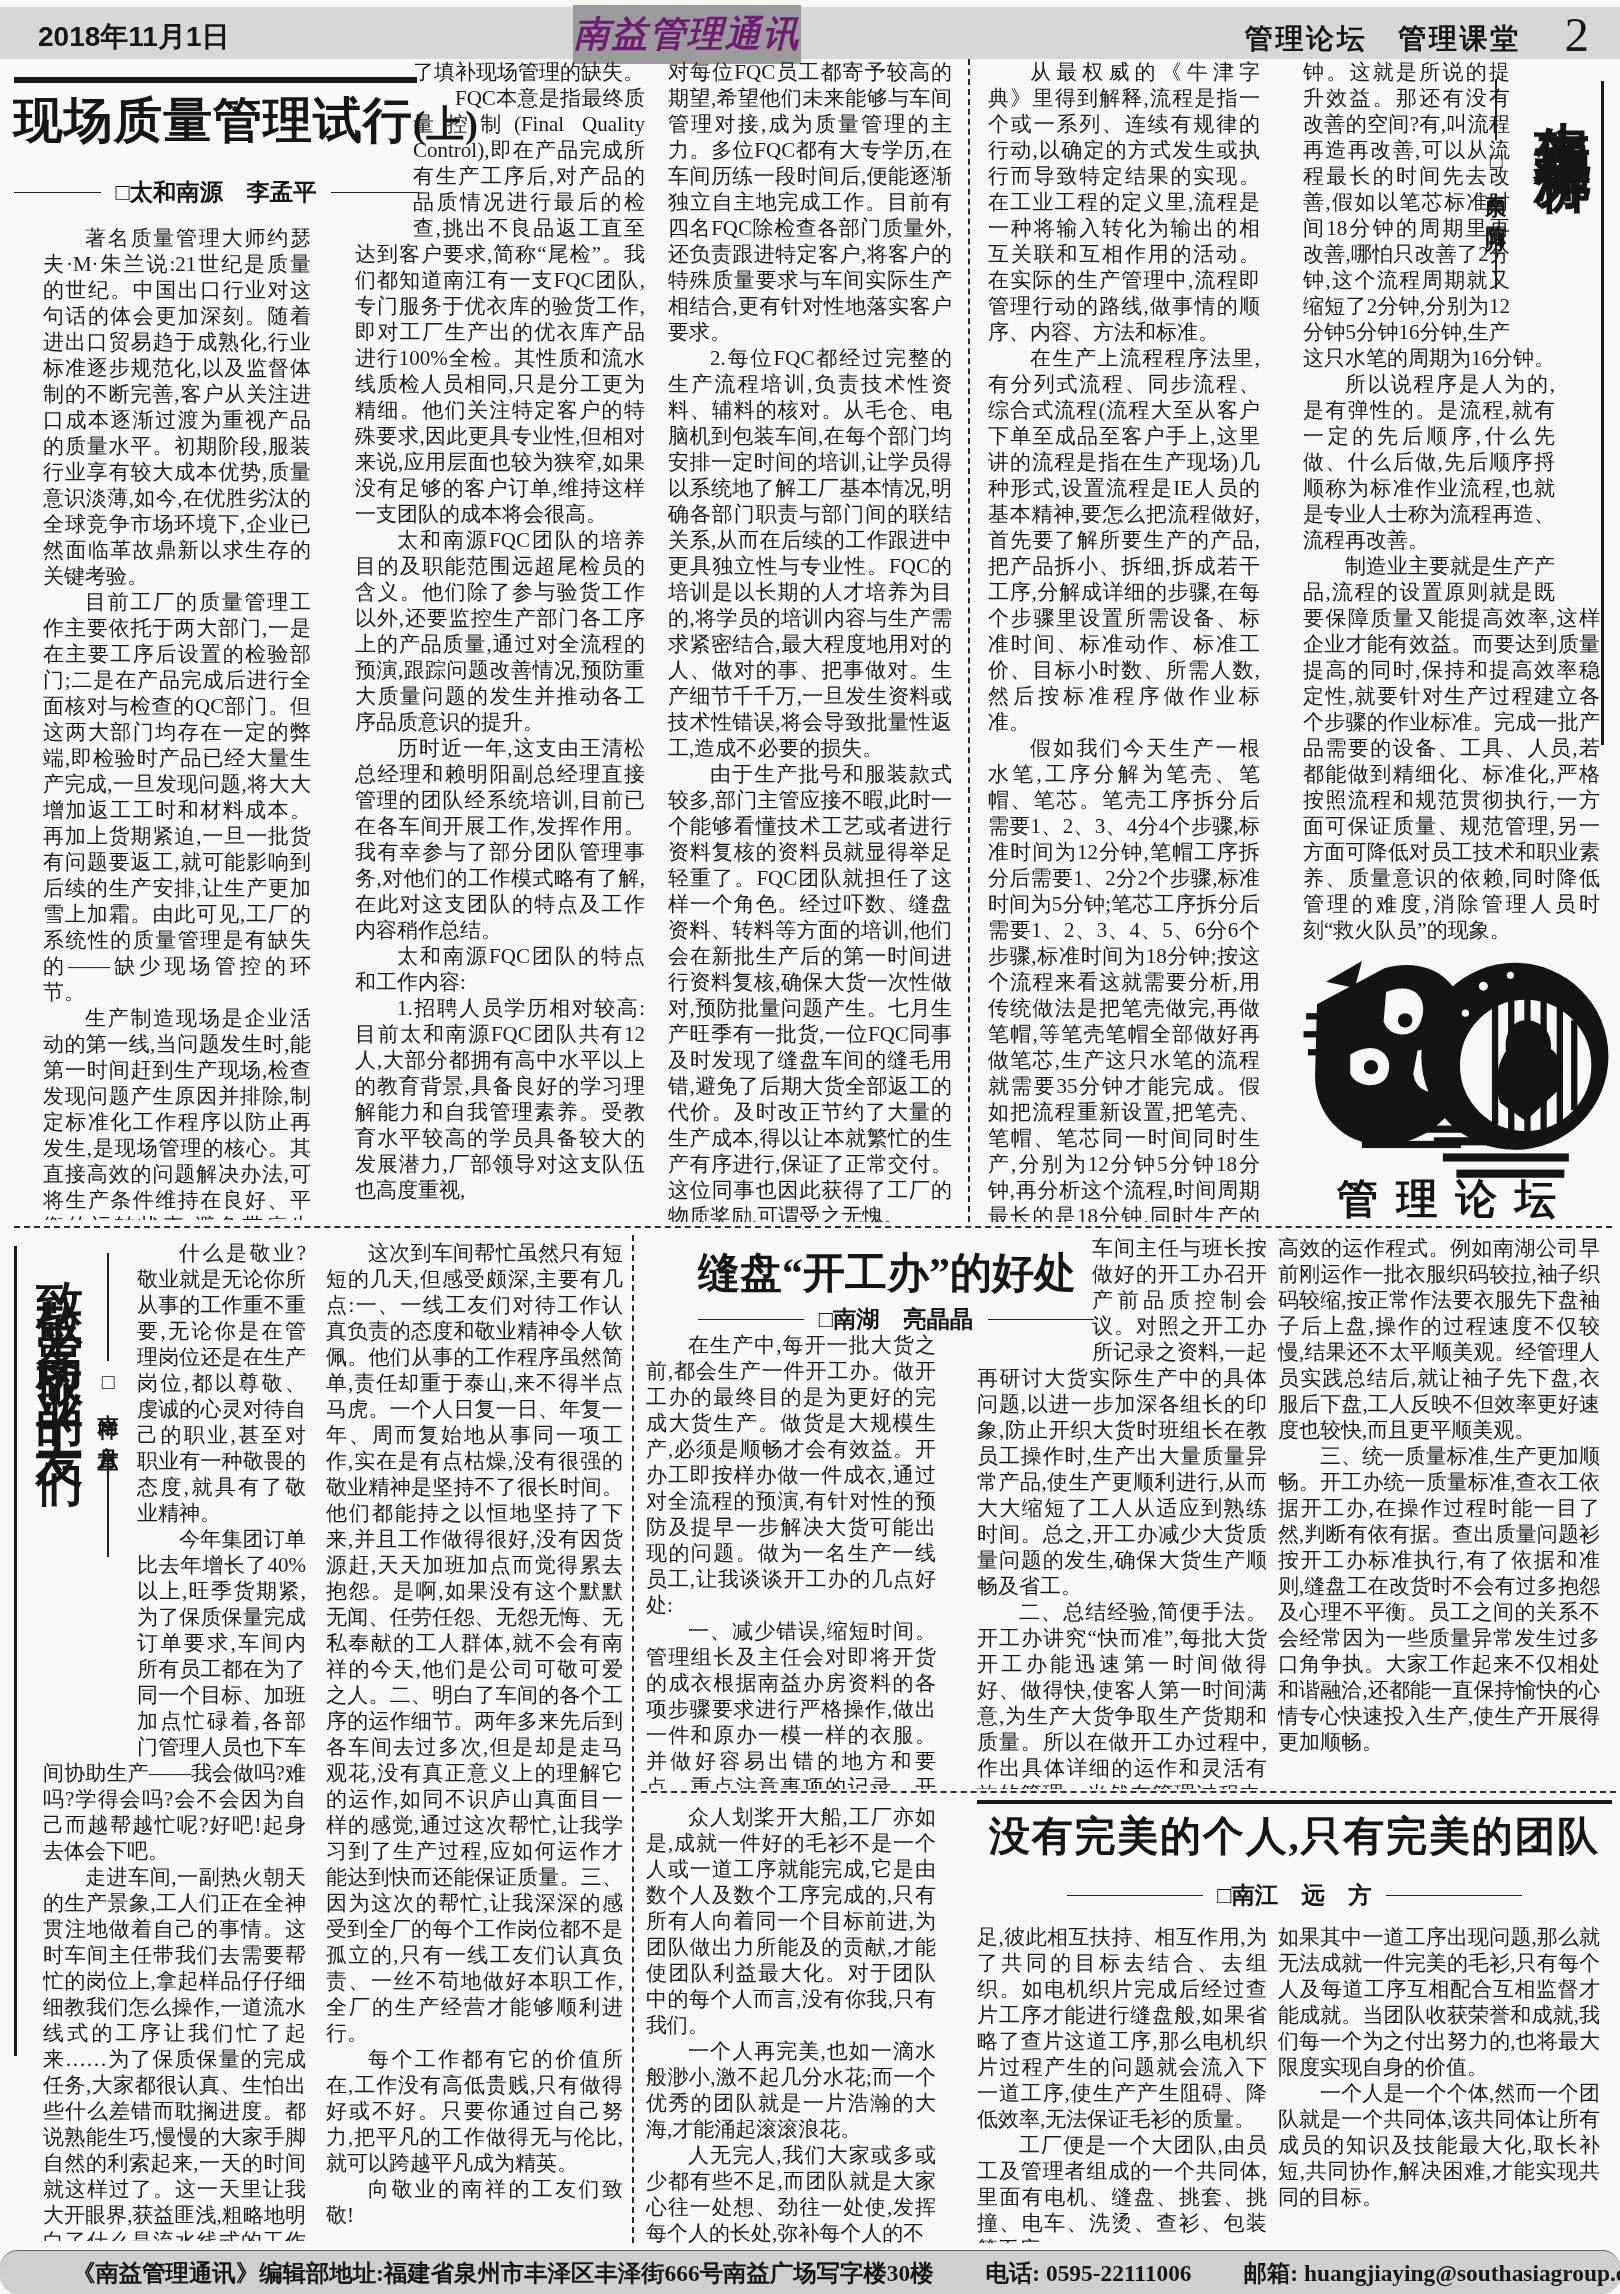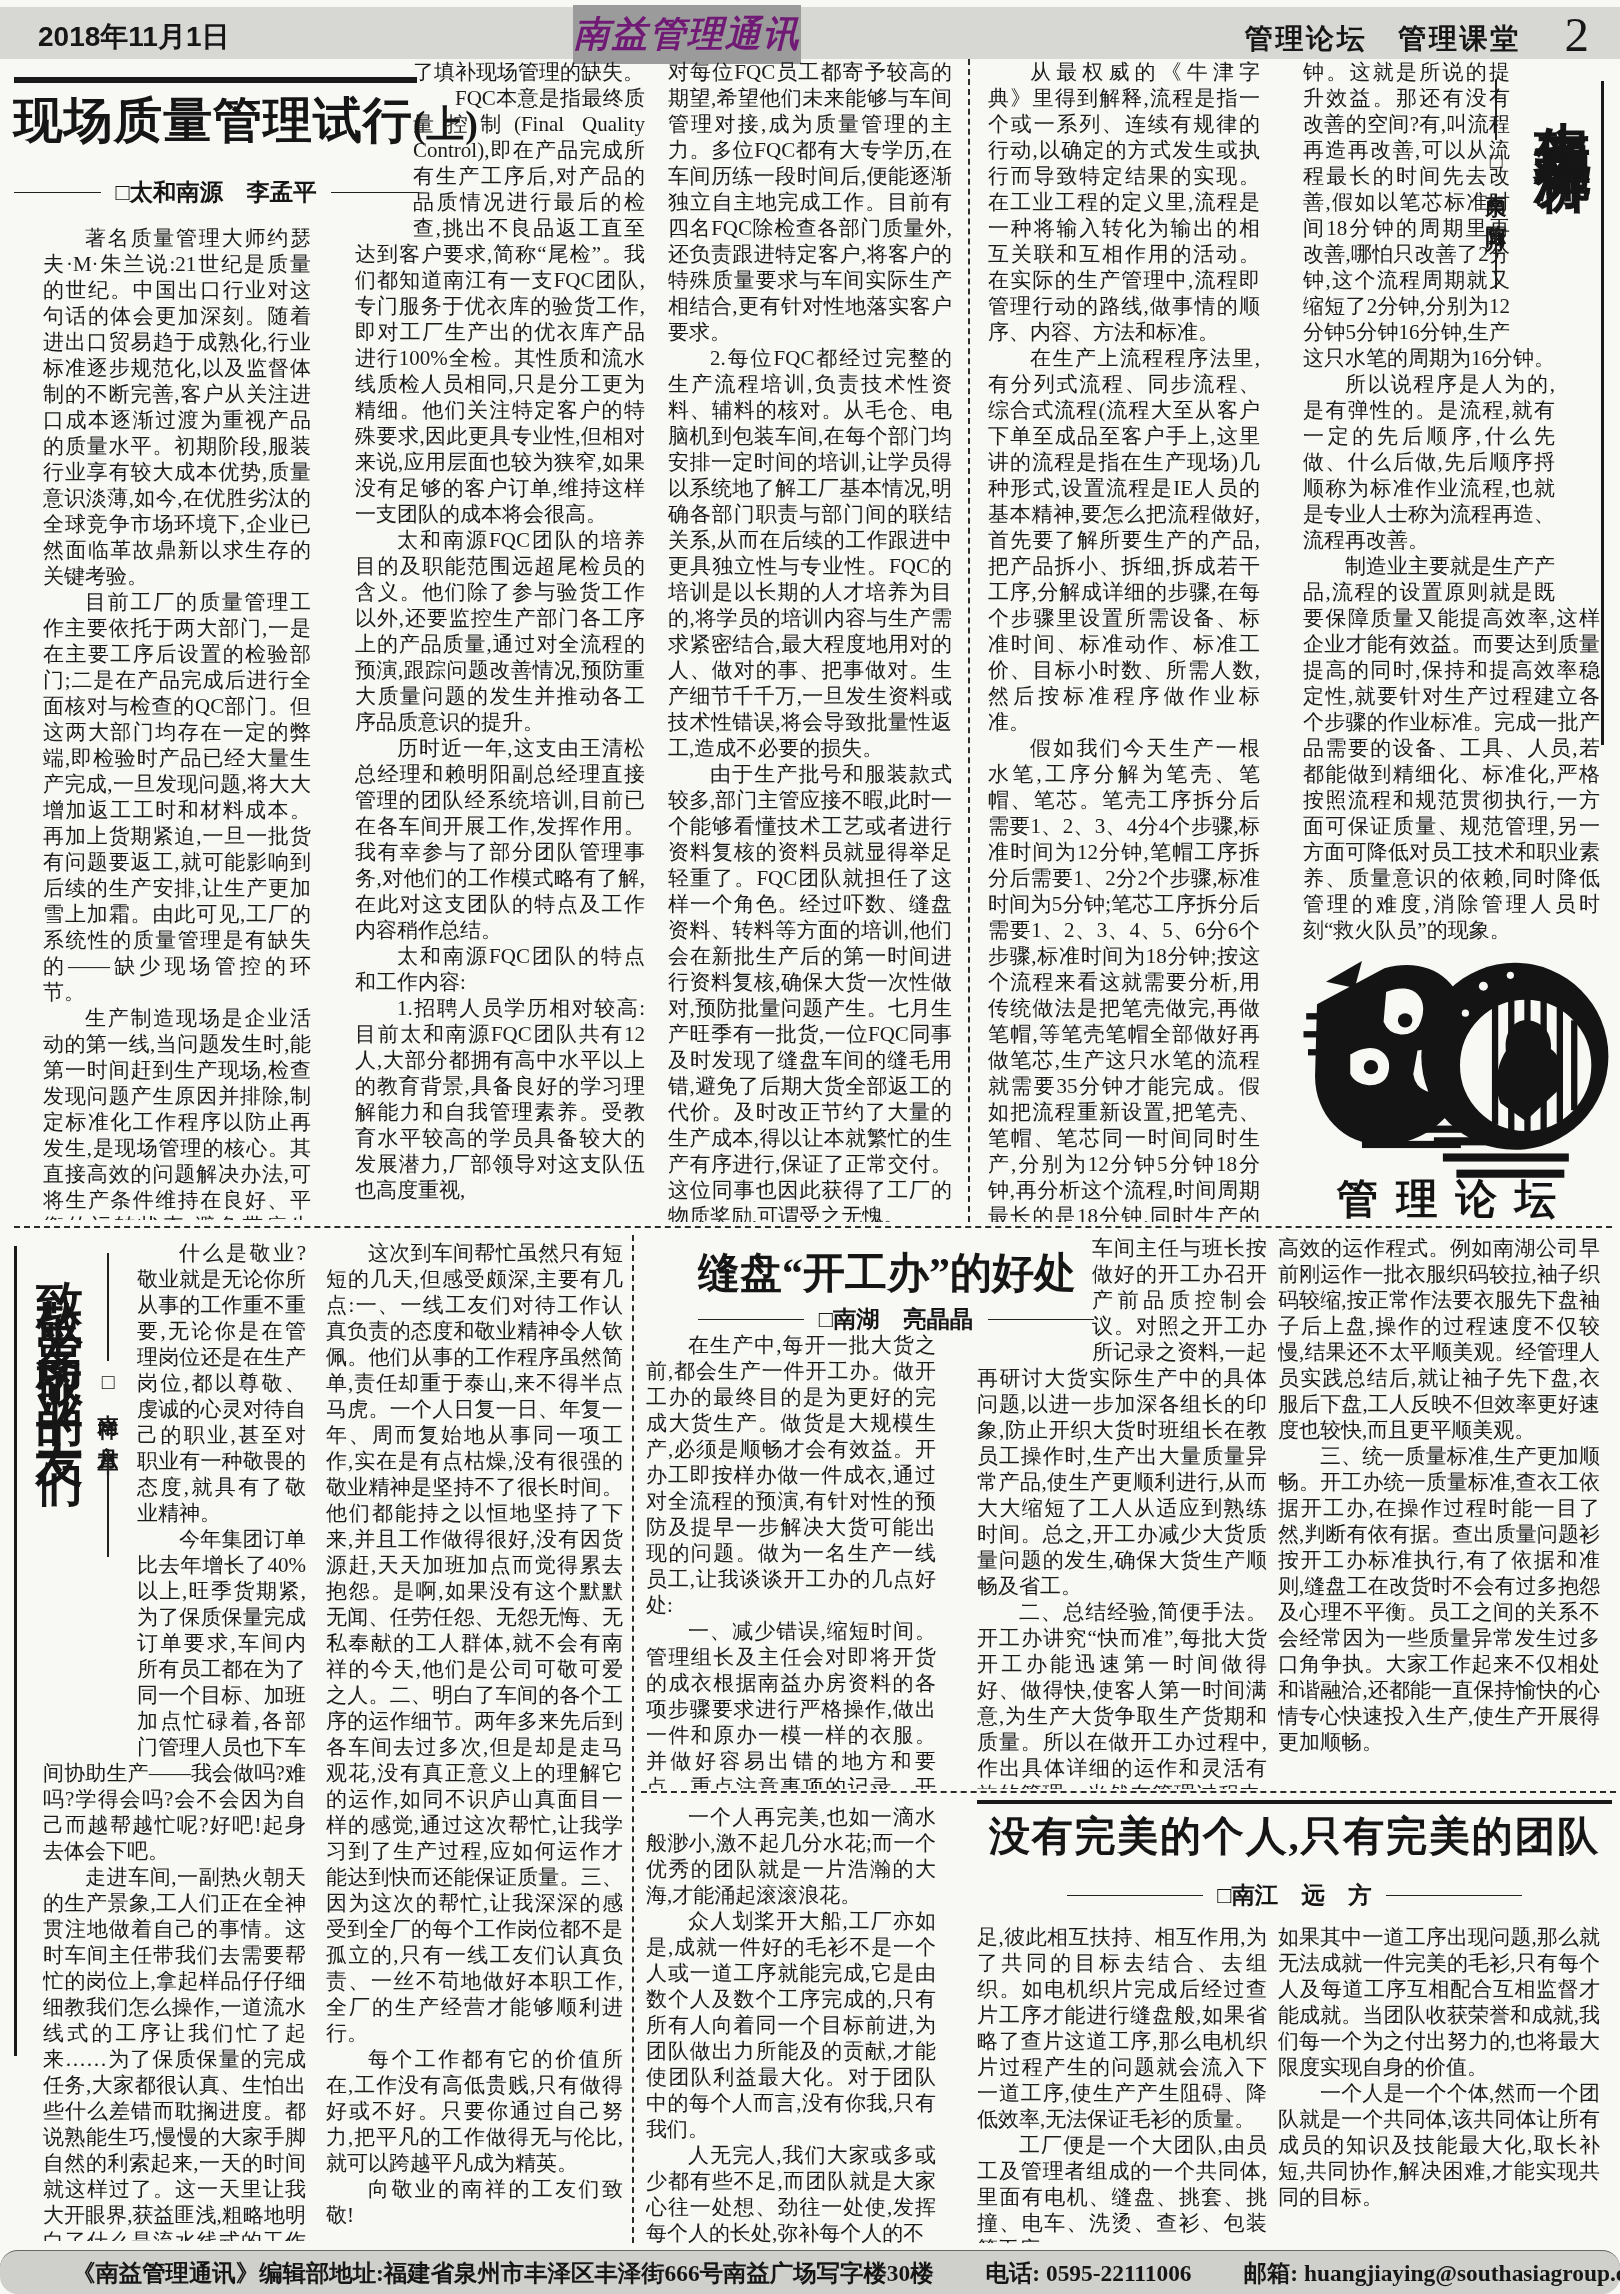--- a/index.html
+++ b/index.html
@@ -207,22 +207,22 @@
     </div>
 
   <div class="h-rule" style="left:977px;top:1800px;width:635px;height:3.6px;"></div>
   <div class="a5-title">没有完美的个人,只有完美的团队</div>
   <div class="byline-row" style="left:1067px;top:1879px;width:455px;">
     <span class="rule"></span>
     <span class="bl">□南江　远　方</span>
     <span class="rule"></span>
   </div>
   <div class="tcol" style="left:646px;top:1804px;width:290px;height:439px;">
+      <p class="para">众人划桨开大船,工厂亦如是,成就一件好的毛衫不是一个人或一道工序就能完成,它是由数个人及数个工序完成的,只有所有人向着同一个目标前进,为团队做出力所能及的贡献,才能使团队利益最大化。对于团队中的每个人而言,没有你我,只有我们。</p>
       <p class="para">一个人再完美,也如一滴水般渺小,激不起几分水花;而一个优秀的团队就是一片浩瀚的大海,才能涌起滚滚浪花。</p>
-      <p class="para">众人划桨开大船,工厂亦如是,成就一件好的毛衫不是一个人或一道工序就能完成,它是由数个人及数个工序完成的,只有所有人向着同一个目标前进,为团队做出力所能及的贡献,才能使团队利益最大化。对于团队中的每个人而言,没有你我,只有我们。</p>
       <p class="para">人无完人,我们大家或多或少都有些不足,而团队就是大家心往一处想、劲往一处使,发挥每个人的长处,弥补每个人的不</p>
     </div>
   <div class="tcol" style="left:977px;top:1924px;width:290px;height:319px;">
       <p class="cont">足,彼此相互扶持、相互作用,为了共同的目标去结合、去组织。如电机织片完成后经过查片工序才能进行缝盘般,如果省略了查片这道工序,那么电机织片过程产生的问题就会流入下一道工序,使生产产生阻碍、降低效率,无法保证毛衫的质量。</p>
       <p class="para">工厂便是一个大团队,由员工及管理者组成的一个共同体,里面有电机、缝盘、挑套、挑撞、电车、洗烫、查衫、包装等工序,</p>
     </div>
   <div class="tcol" style="left:1278px;top:1924px;width:322px;height:319px;">
       <p class="cont">如果其中一道工序出现问题,那么就无法成就一件完美的毛衫,只有每个人及每道工序互相配合互相监督才能成就。当团队收获荣誉和成就,我们每一个为之付出努力的,也将最大限度实现自身的价值。</p>
       <p class="para">一个人是一个个体,然而一个团队就是一个共同体,该共同体让所有成员的知识及技能最大化,取长补短,共同协作,解决困难,才能实现共同的目标。</p>
     </div>

